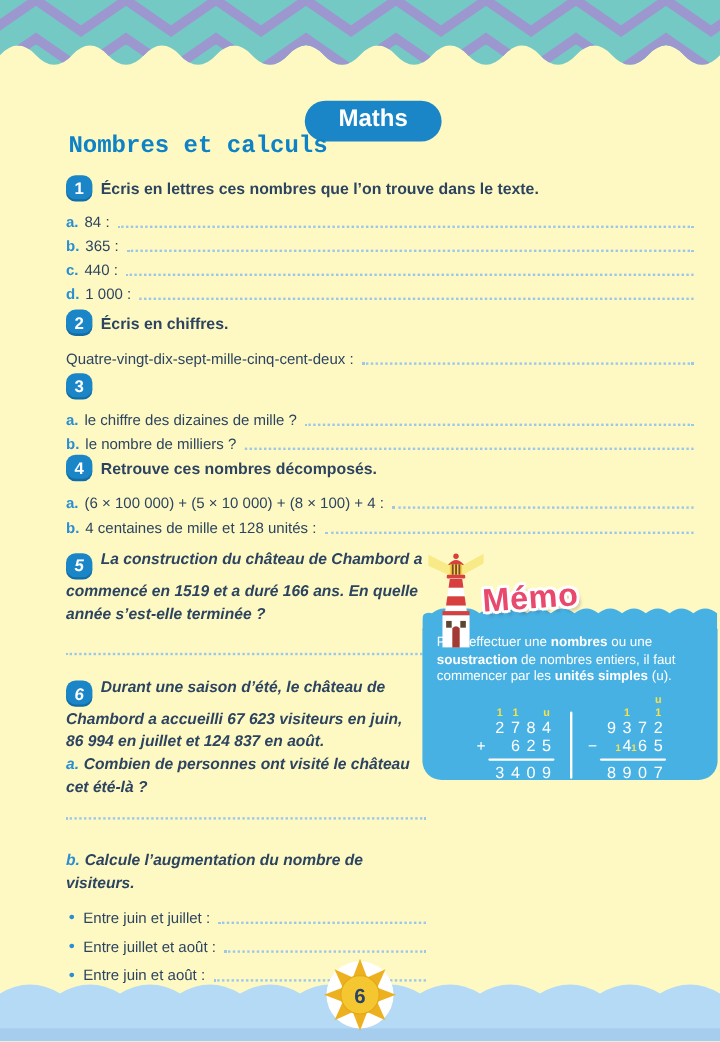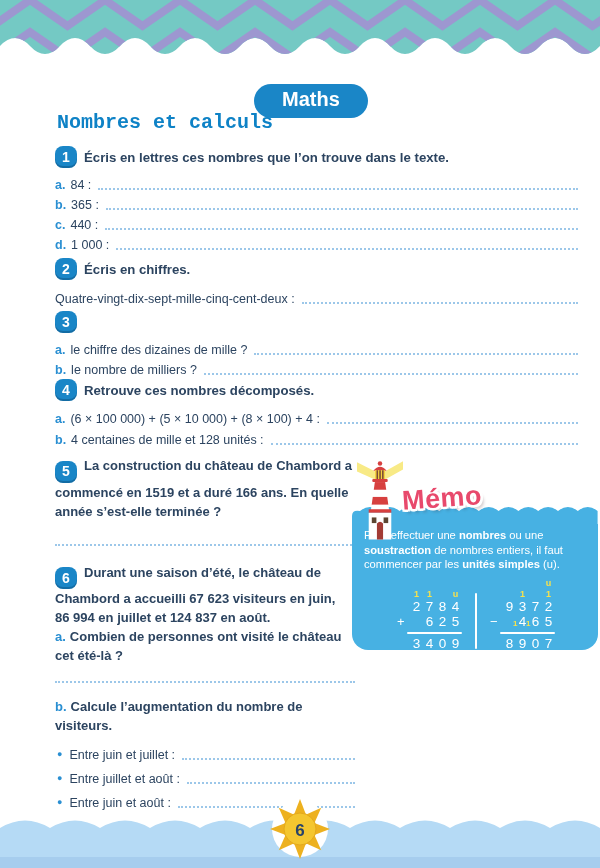--- a/index.html
+++ b/index.html
@@ -1,18 +1,18 @@
 <!DOCTYPE html>
 <html><head>
 <meta charset="utf-8">
 <style>
   * { box-sizing: border-box; margin: 0; padding: 0; }
   html,body { background:#e9e9e9; }
   body { font-family:"Liberation Sans", sans-serif; }
-  .page { position:relative; width:600px; height:868px; background:#ffffff; overflow:hidden;
+  .page { position:relative; width:600px; height:868px; background:#fef9c3; overflow:hidden;
           margin:0 auto; font-family:"Liberation Sans", sans-serif; }
 
   
   .topband { position:absolute; top:0; left:0; }
   .pill { position:absolute; top:84px; left:254px; background:#1a86c7; color:#fff;
           font-size:20px; font-weight:700; padding:4px 28px 7px; border-radius:18px; }
   .h1 { position:absolute; top:111px; left:57px; color:#0e82c6; font-size:20px; font-weight:700;font-family:Liberation Mono, monospace; }
 
   
   .ex { position:absolute; left:55px; right:22px; }
@@ -25,21 +25,21 @@
   .extitle { font-size:13.2px; font-weight:700; color:#2c4460; }
   .irow { display:flex; align-items:flex-end; height:20px; }
   .irow.tall { height:21px; }
   .ltr { color:#2a8fd2; font-weight:700; font-size:12.5px; margin-right:5px; line-height:15px; }
   .itxt { color:#2c4460; font-size:12.5px; line-height:15px; white-space:nowrap; }
   .dots { flex:1; border-bottom:2px dotted #9cc7e9; margin:0 0 3px 7px; }
   .dotline { border-bottom:2px dotted #9cc7e9; height:12px; }
 
   
   .leftcol { position:absolute; left:55px; top:456px; width:300px; }
-  .para { font-size:13px; line-height:19px; color:#2c4460; font-weight:700; }
+  .para { font-size:13px; line-height:19px; color:#2c4460; font-weight:700;font-style:italic; }
   .para .ablue { color:#2a8fd2; font-weight:700; margin-right:4px; }
   .bullets { margin-top:4px; }
   .brow { display:flex; align-items:flex-end; height:24px; }
   .bullet { color:#2a8fd2; font-size:9px; line-height:12px; margin:0 7px 3px 2px; }
 
   
   .memo { position:absolute; left:352px; top:460px; width:246px; height:190px; }
   .memo-wave { position:absolute; top:45px; left:0; display:block; }
   .memo-body { position:absolute; top:64px; left:0; right:0; bottom:0;
                background:#47b1e3; border-radius:0 0 16px 16px; padding:4px 10px 0 12px; }
@@ -166,21 +166,21 @@
 
   <div class="leftcol">
     <p class="para"><span class="badge inline">5</span><span>La construction du château de Chambord a commencé en 1519 et a duré 166 ans. En quelle année s’est-elle terminée ?</span></p>
     <div class="dotline" style="margin-top:13px"></div>
 
     <p class="para" style="margin-top:17px"><span class="badge inline">6</span><span>Durant une saison d’été, le château de Chambord a accueilli 67&nbsp;623 visiteurs en juin, 86&nbsp;994 en juillet et 124&nbsp;837 en août.</span></p>
 
     <p class="para" style="margin-top:0"><span class="ablue">a.</span><span>Combien de personnes ont visité le château cet été-là ?</span></p>
     <div class="dotline" style="margin-top:6px"></div>
 
-    <p class="para" style="margin-top:14px"><span class="ablue">b.</span><span>Calcule l’augmentation du nombre de visiteurs.</span></p>
+    <p class="para" style="margin-top:24px"><span class="ablue">b.</span><span>Calcule l’augmentation du nombre de visiteurs.</span></p>
 
     <div class="bullets">
       <div class="brow">
         <span class="bullet">●</span>
         <span class="itxt">Entre juin et juillet :</span>
         <span class="dots"></span>
       </div>
       <div class="brow">
         <span class="bullet">●</span>
         <span class="itxt">Entre juillet et août :</span>

